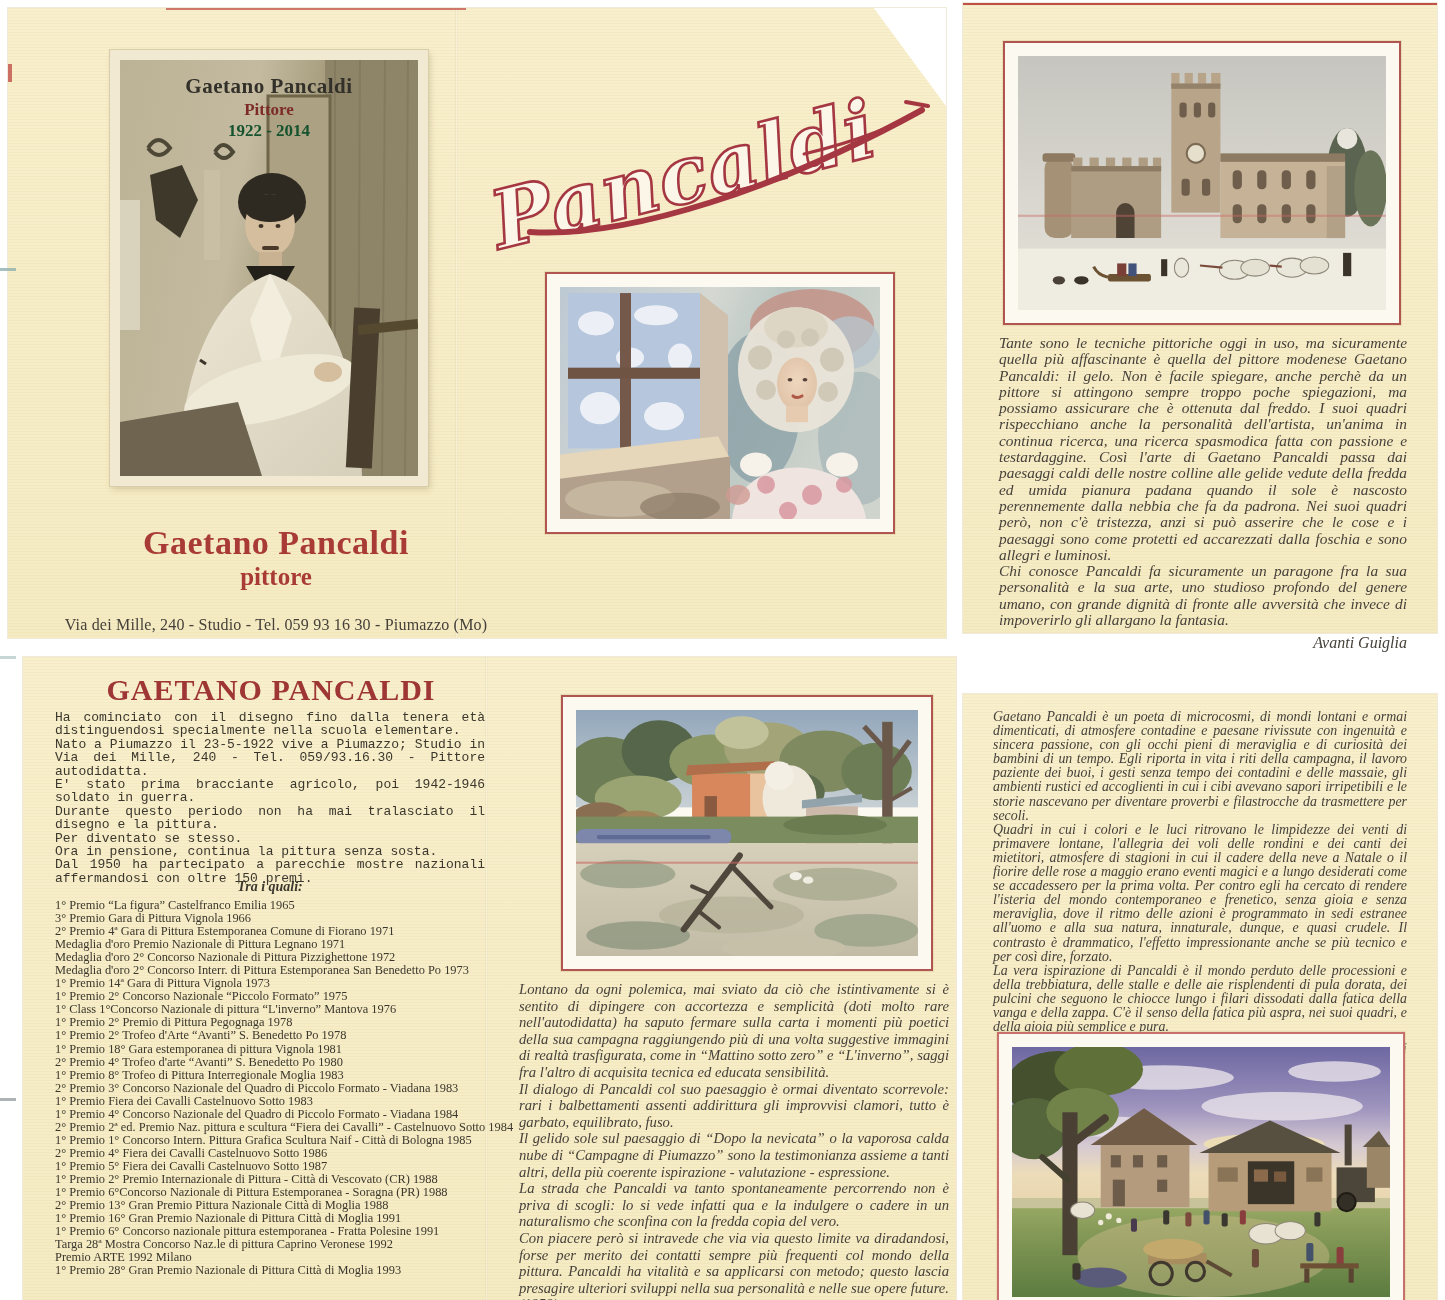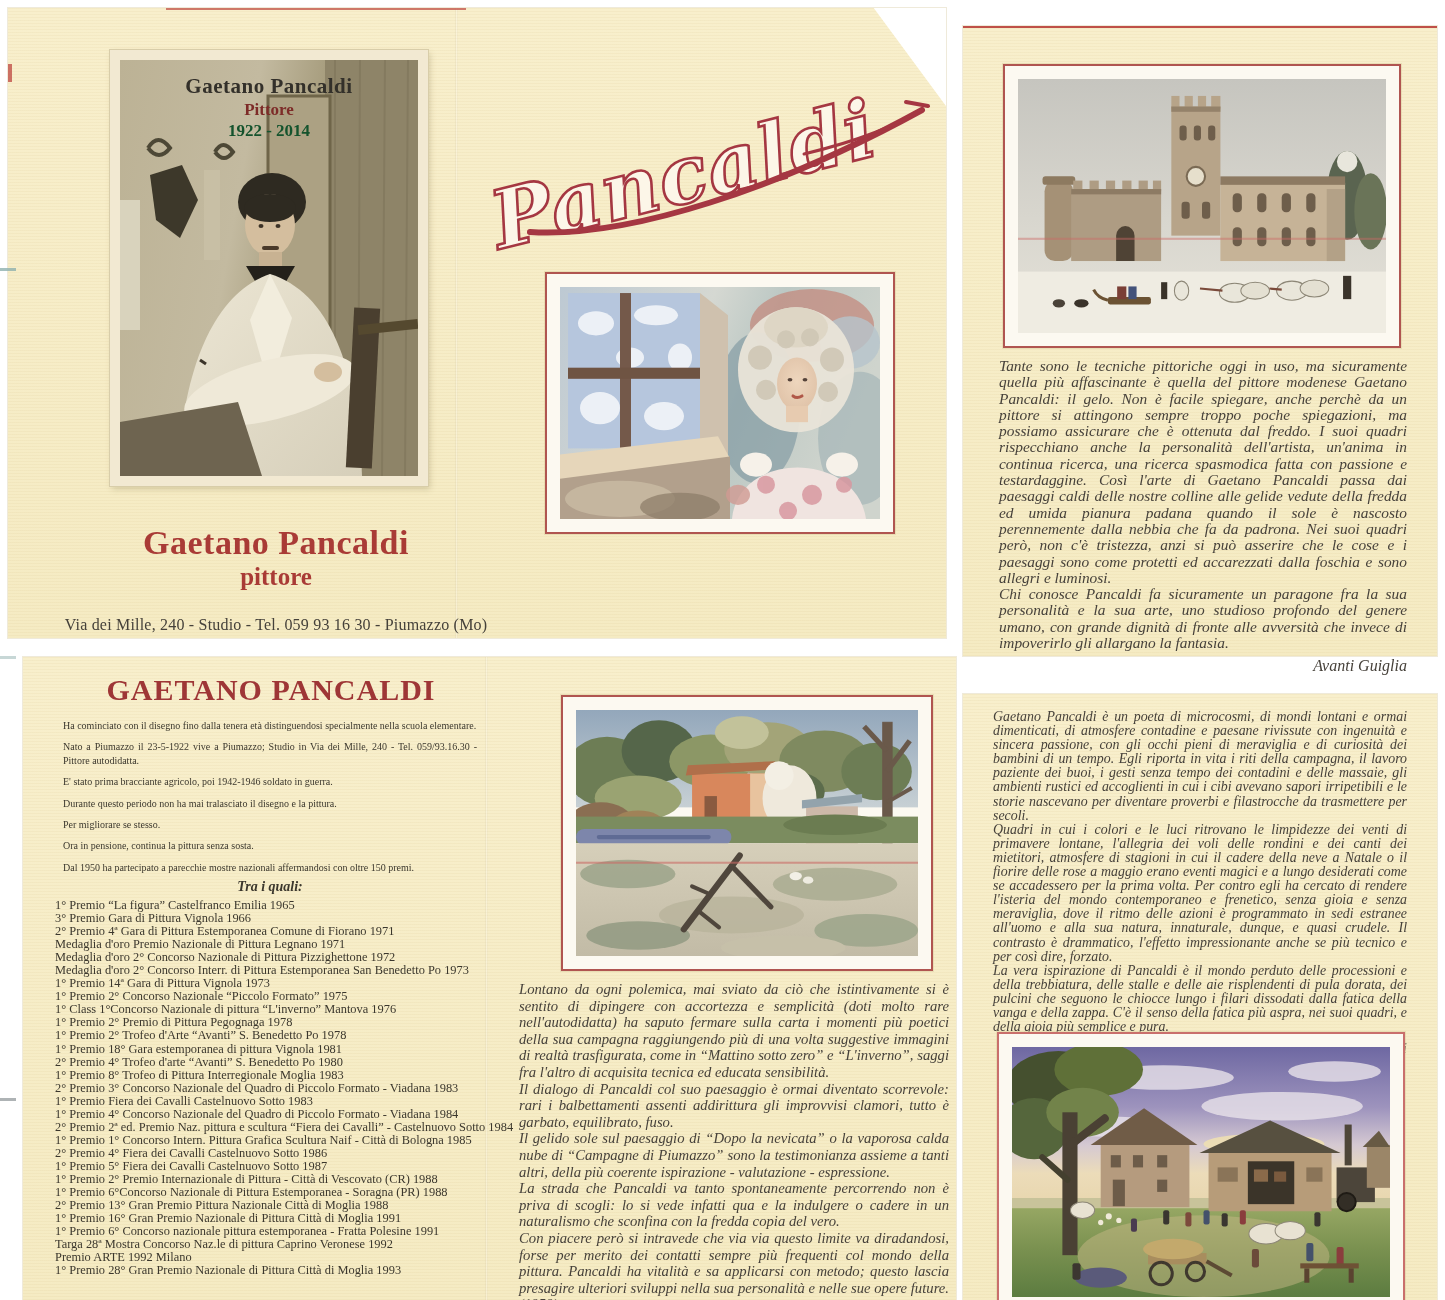--- a/index.html
+++ b/index.html
@@ -45,21 +45,21 @@
   
   .txt{position:absolute;}
   .ital .para{font-style:italic;text-align:justify;margin:0;color:#46413a;}
   .tr-text .para{font-size:15.4px;line-height:16.3px;}
   .mid-text .para{font-size:14.7px;line-height:16.6px;}
   .rb-text .para{font-size:13.9px;line-height:14.1px;}
   .sig-line{font-style:italic;text-align:right;color:#46413a;margin-top:6px;}
 
   
   .bio-title{position:absolute;text-align:center;font-weight:bold;font-size:30px;color:#9e3636;letter-spacing:1px;}
-  .bio-text .para{font-size:10px;line-height:13.4px;text-align:justify;margin:8px;color:#3b372d;}
+  .bio-text .para{font-size:13px;line-height:13.4px;text-align:justify;margin:0;color:#3b372d;font-family:Liberation Mono, monospace;}
   .tra-quali{position:absolute;text-align:center;font-style:italic;font-weight:bold;font-size:14px;color:#3b372d;}
   .awards .award-line{font-size:12.4px;line-height:13.05px;white-space:nowrap;color:#3b372d;}
 </style>
 </head>
 <body>
 
 <div id="page">
 
   <div class="sheet" style="left:8px;top:8px;width:938px;height:630px;">
     <div class="torn-corner"></div>
@@ -199,21 +199,21 @@
       </div>
     </div>
 
     <div class="cover-name" style="left:50px;top:516px;width:436px;">
       <div class="cn-title">Gaetano Pancaldi</div>
       <div class="cn-sub">pittore</div>
       <div class="cn-addr">Via dei Mille, 240 - Studio - Tel. 059 93 16 30 - Piumazzo (Mo)</div>
     </div>
   </div>
 
-  <div class="sheet" style="left:963px;top:26px;width:474px;height:628px;border-top:2px solid #bf5048;">
+  <div class="sheet" style="left:963px;top:3px;width:474px;height:628px;border-top:2px solid #bf5048;">
 
     <div class="pframe" style="left:40px;top:36px;width:394px;height:280px;">
       <div class="art">
         <svg viewBox="0 0 360 240" preserveAspectRatio="none">
           <defs>
             <linearGradient id="csky" x1="0" y1="0" x2="0" y2="1">
               <stop offset="0" stop-color="#c6c5bf"></stop>
                 <stop offset="0.55" stop-color="#d8d6ce"></stop>
               <stop offset="1" stop-color="#e5e2d9"></stop>
             </linearGradient>
@@ -301,21 +301,21 @@
     <div class="crease" style="left:462px;"></div>
 
     <div class="bio-title" style="left:28px;top:16px;width:440px;">GAETANO PANCALDI</div>
 
     <div class="txt bio-text" style="left:32px;top:54px;width:430px;">
       <div>
           <div class="para">Ha cominciato con il disegno fino dalla tenera età distinguendosi specialmente nella scuola elementare.</div>
           <div class="para">Nato a Piumazzo il 23-5-1922 vive a Piumazzo; Studio in Via dei Mille, 240 - Tel. 059/93.16.30 - Pittore autodidatta.</div>
           <div class="para">E' stato prima bracciante agricolo, poi 1942-1946 soldato in guerra.</div>
           <div class="para">Durante questo periodo non ha mai tralasciato il disegno e la pittura.</div>
-          <div class="para">Per migliorare se stesso.</div>
+          <div class="para">Per diventato se stesso.</div>
           <div class="para">Ora in pensione, continua la pittura senza sosta.</div>
           <div class="para">Dal 1950 ha partecipato a parecchie mostre nazionali affermandosi con oltre 150 premi.</div>
         </div>
     </div>
 
     <div class="tra-quali" style="left:32px;top:222px;width:430px;">Tra i quali:</div>
 
     <div class="txt awards" style="left:32px;top:242px;width:490px;">
       <div>
           <div class="award-line">1° Premio “La figura” Castelfranco Emilia 1965</div>

